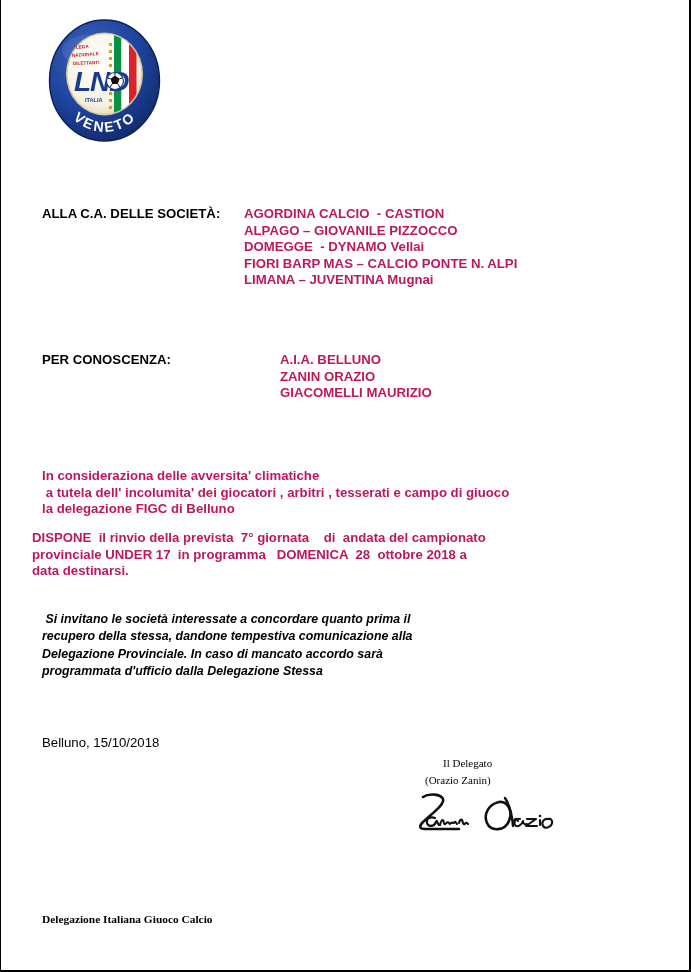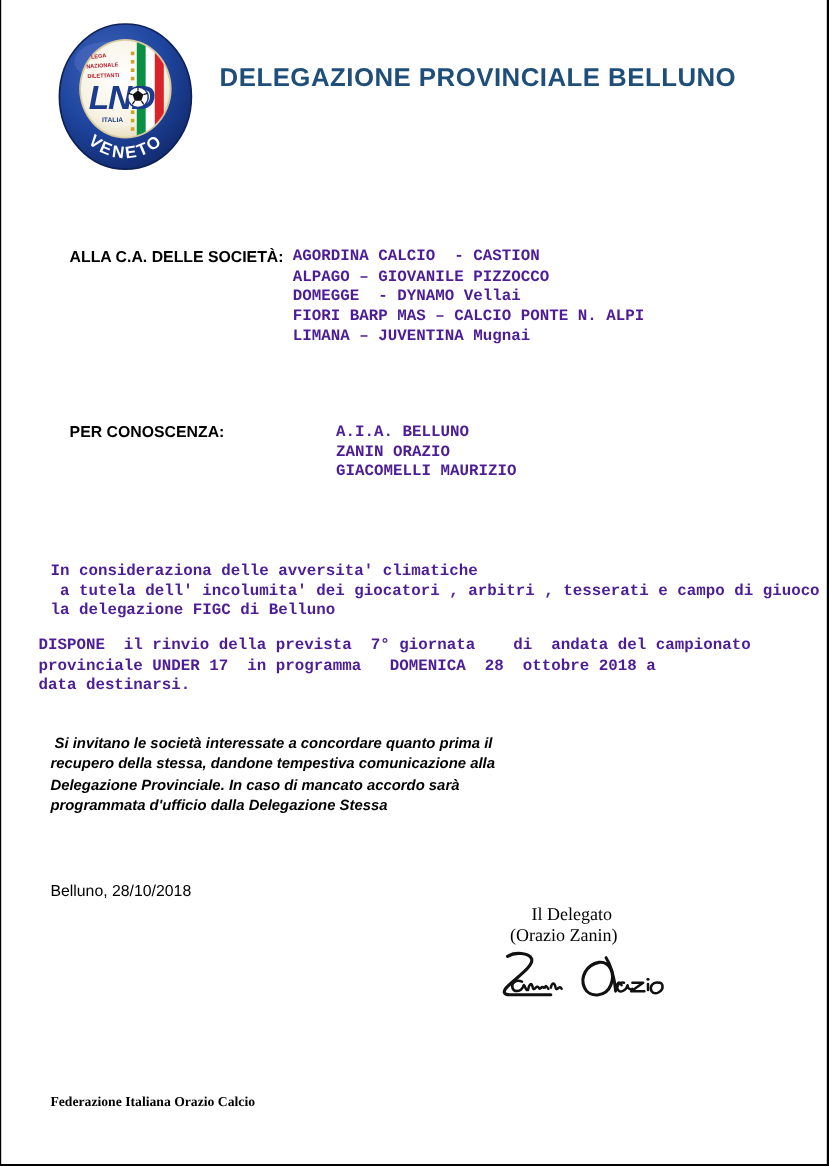--- a/index.html
+++ b/index.html
@@ -46,35 +46,34 @@
     font-weight: bold;
     letter-spacing: 0.4px;
     color: #1f4e79;
     font-family: "Liberation Sans", sans-serif;
     white-space: nowrap;
   }
 
   
   .blk {
     position: absolute;
-    font-family: Liberation Mono, monospace;
+    font-family: Liberation Sans, sans-serif;
     font-weight: bold;
     font-size: 13.2px;
-    color: #4c1d95;
+    color: #be185d;
     line-height: 16.6px;
     white-space: pre;
   }
   .lbl {
     position: absolute;
     font-family: "Liberation Sans", sans-serif;
     font-weight: bold;
     font-size: 13.2px;
     color: #000;
     white-space: pre;
-    margin-left: 16px;
   }
 
   
   #soc-label   { left: 41px;  top: 206px; }
   #soc-list    { left: 243px; top: 206px; }
   #pc-label    { left: 41px;  top: 352px; }
   #pc-list     { left: 243px; top: 352px; margin-left: 36px; }
 
   
   #rinvio {
@@ -113,21 +112,21 @@
     white-space: pre;
   }
 
   
   #sig-block {
     position: absolute;
     left: 424px;
     top: 755px;
     width: 200px;
     font-family: "Liberation Serif", serif;
-    font-size: 15px;
+    font-size: 11px;
     color: #000;
     line-height: 17px;
     text-align: left;
   }
   #sig-title   { padding-left: 18px; }
   #sig-name    { padding-left: 0px; }
   #sig-mark {
     position: absolute;
     left: 412px;
     top: 792px;
@@ -218,21 +217,20 @@
 
         <text x="37" y="83" font-family="'Liberation Sans', sans-serif" font-size="5.6" font-weight="bold" fill="#1b3c8c">ITALIA</text>
 
         <path id="venetoArc" d="M 16 86 A 44 44 0 0 0 97 86" fill="none"></path>
         <text font-family="'Liberation Sans', sans-serif" font-size="14" font-weight="bold" fill="#ffffff" letter-spacing="2.2">
           <textPath href="#venetoArc" startOffset="16%">VENETO</textPath>
         </text>
       </svg>
     </div>
 
-    <div id="doc-title">DELEGAZIONE PROVINCIALE BELLUNO</div>
   </div>
 
   <div class="lbl" id="soc-label">ALLA C.A. DELLE SOCIETÀ:</div>
   <div class="blk" id="soc-list">AGORDINA CALCIO  - CASTION
 ALPAGO – GIOVANILE PIZZOCCO
 DOMEGGE  - DYNAMO Vellai
 FIORI BARP MAS – CALCIO PONTE N. ALPI
 LIMANA – JUVENTINA Mugnai</div>
 
   <div class="lbl" id="pc-label">PER CONOSCENZA:</div>
@@ -246,21 +244,21 @@
 la delegazione FIGC di Belluno</div>
   <div class="blk" id="para-2">DISPONE  il rinvio della prevista  7° giornata    di  andata del campionato
 provinciale UNDER 17  in programma   DOMENICA  28  ottobre 2018 a
 data destinarsi.</div>
 
   <div id="note"> Si invitano le società interessate a concordare quanto prima il
 recupero della stessa, dandone tempestiva comunicazione alla
 Delegazione Provinciale. In caso di mancato accordo sarà
 programmata d'ufficio dalla Delegazione Stessa</div>
 
-  <div id="placedate">Belluno, 28/10/2018</div>
+  <div id="placedate">Belluno, 15/10/2018</div>
 
   <div id="sig-block">
     <div id="sig-title">Il  Delegato</div>
     <div id="sig-name">(Orazio Zanin)</div>
   </div>
 
   <div id="sig-mark">
     <svg width="160" height="52" viewBox="0 0 160 52" xmlns="http://www.w3.org/2000/svg">
       <g fill="none" stroke="#111111" stroke-linecap="round" stroke-linejoin="round">
 
@@ -278,19 +276,19 @@
         <path d="M107 27 C 103 26, 100 30, 102 33 C 104 36, 109 33, 110 29 C 110 32, 112 33, 114 32" stroke-width="2.1"></path>
         <path d="M114 27 L 123 27 L 113 34 L 124 34" stroke-width="2.1"></path>
         <path d="M127 28 L 127 33" stroke-width="2.1"></path>
         <circle cx="127" cy="24" r="1.3" fill="#111111" stroke="none"></circle>
         <path d="M136 27 C 131 26, 128 30, 130 34 C 133 38, 140 34, 139 29 C 138 26, 136 27, 136 27 Z" stroke-width="2.1"></path>
       </g>
     </svg>
   </div>
 
   <div id="footer">
-    <div class="b">Federazione Italiana Orazio Calcio</div>
+    <div class="b">Delegazione Italiana Giuoco Calcio</div>
     
     
     
   </div>
 
 </div>
 
 </body></html>

